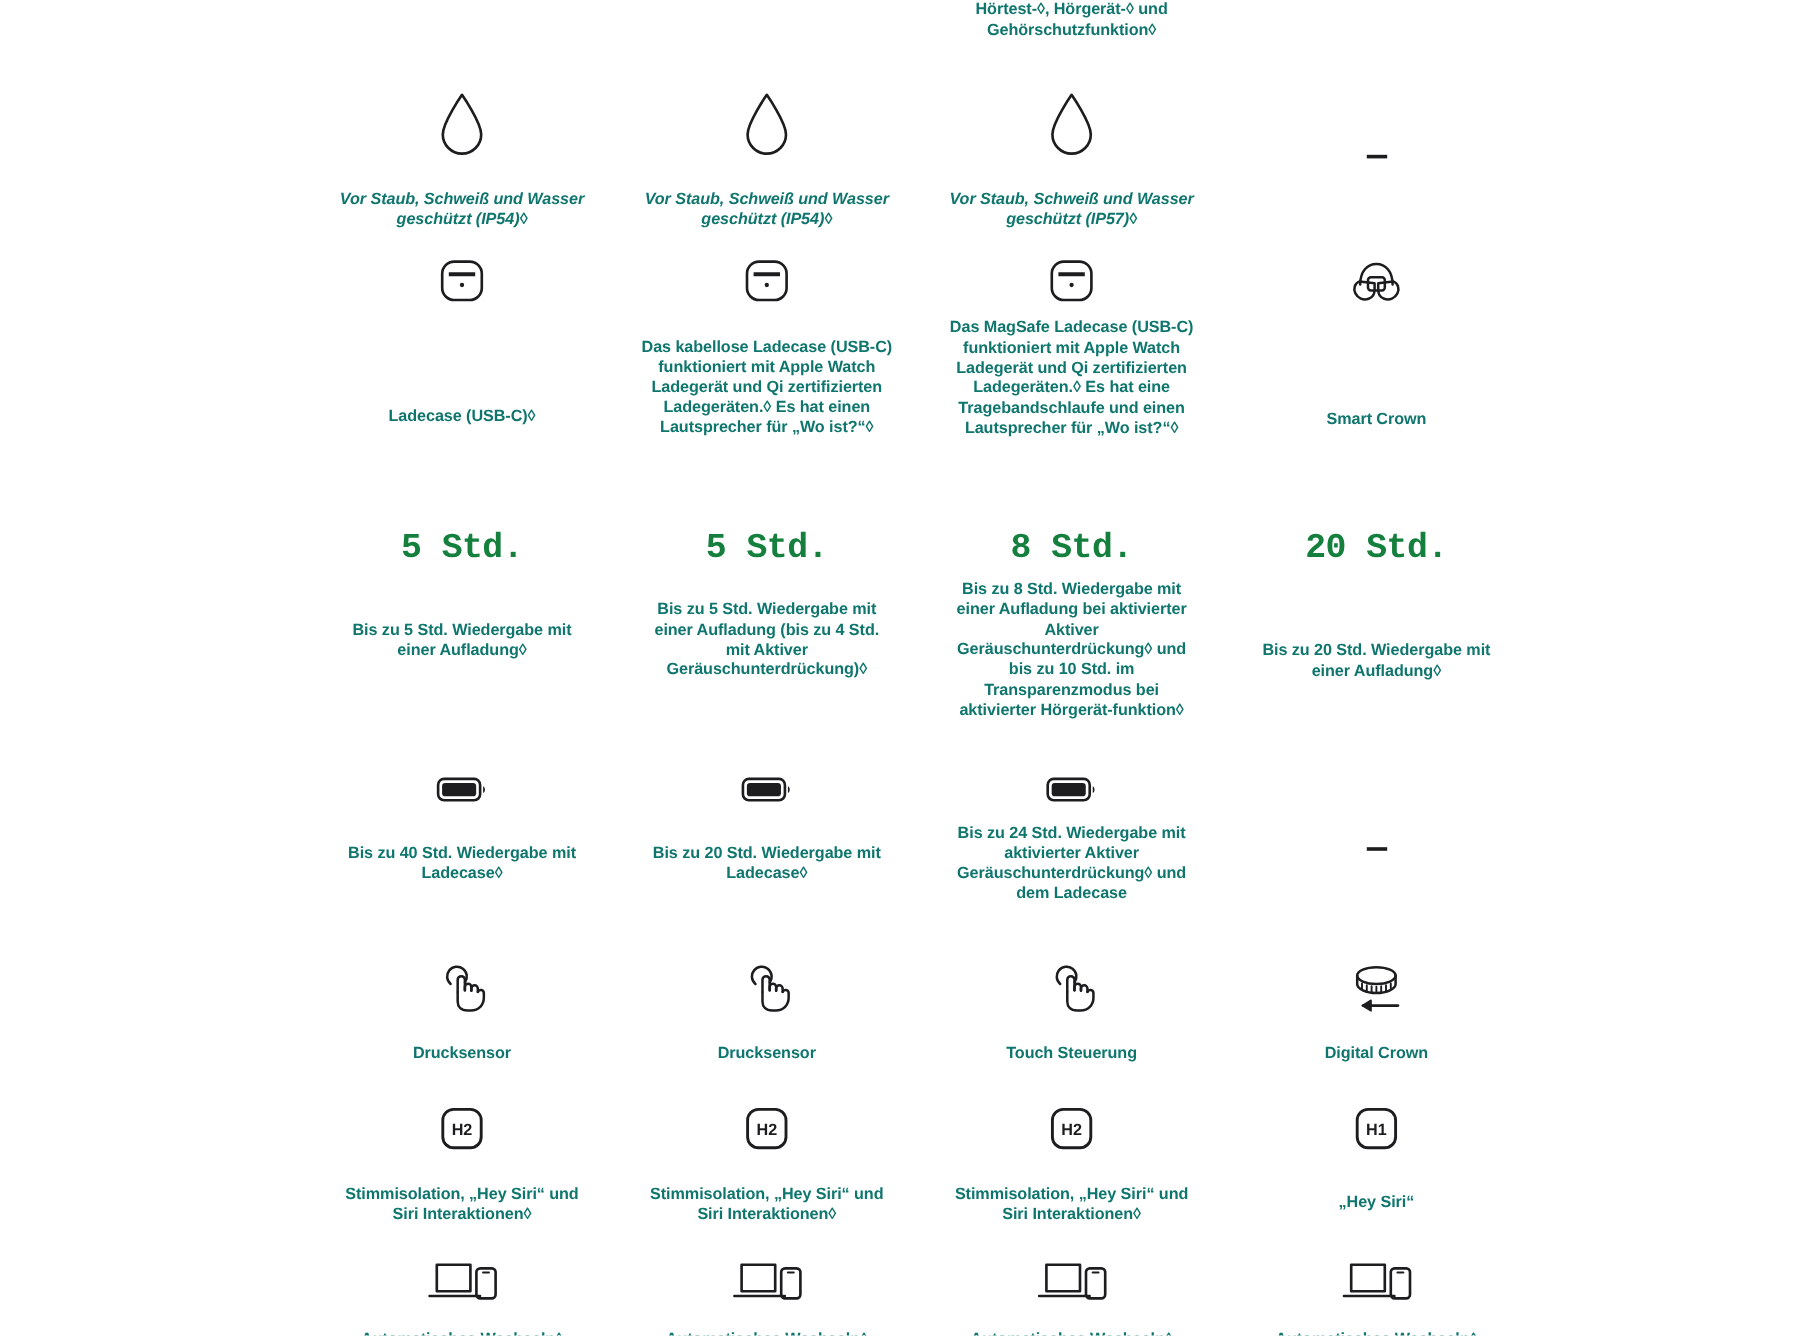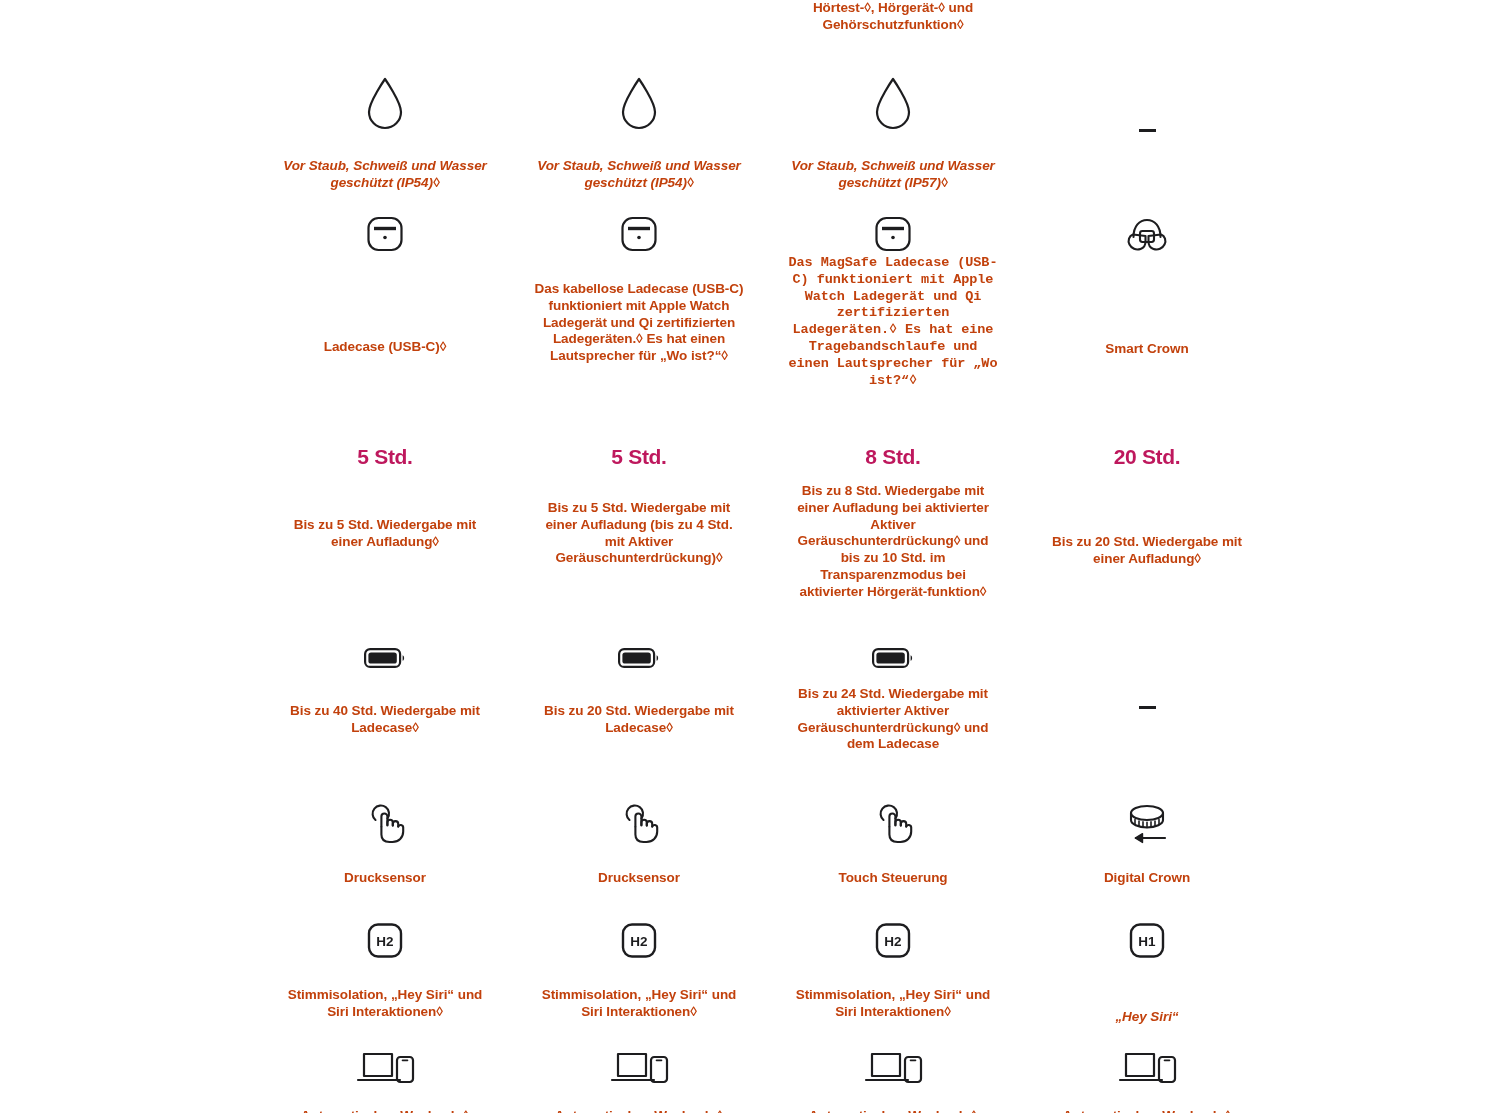--- a/index.html
+++ b/index.html
@@ -40,31 +40,32 @@
     align-items: center;
     text-align: center;
     padding: 0 18px;
   }
 
   .caption {
     font-size: 13.5px;
     line-height: 16.8px;
     font-weight: 600;
     letter-spacing: -0.005em;
-    color: #c2410c;
+    color: #0f766e;
     max-width: 210px;
   }
   .caption.narrow { max-width: 190px; }
 
   .bignum {
-    font-size: 21px;
+    font-size: 29px;
     line-height: 30px;
     font-weight: 700;
     letter-spacing: -0.015em;
-    color: #be185d;
+    color: #15803d;
+    font-family: Liberation Mono, monospace;
   }
 
   .dash {
     display: block;
     width: 17px;
     height: 3px;
     background: #1d1d1f;
   }
 
   .icon {
@@ -152,21 +153,21 @@
     </div>
 
     <div class="cell">
       <span class="icon">
         <svg width="42" height="42" viewBox="0 0 42 42" fill="none" stroke="#1d1d1f" stroke-width="2.2">
           <rect x="4.5" y="5" width="33" height="32" rx="10" ry="10"></rect>
           <line x1="10" y1="15.5" x2="32" y2="15.5" stroke-width="3.4"></line>
           <circle cx="21" cy="24.5" r="1.8" fill="#1d1d1f" stroke="none"></circle>
         </svg>
       </span>
-      <div class="caption" style="font-family:Liberation Mono, monospace;">Das MagSafe Ladecase (USB-C) funktioniert mit Apple Watch Ladegerät und Qi zertifizierten Ladegeräten.◊ Es hat eine Tragebandschlaufe und einen Lautsprecher für „Wo ist?“◊</div>
+      <div class="caption" style="margin-top:10px;">Das MagSafe Ladecase (USB-C) funktioniert mit Apple Watch Ladegerät und Qi zertifizierten Ladegeräten.◊ Es hat eine Tragebandschlaufe und einen Lautsprecher für „Wo ist?“◊</div>
     </div>
 
     <div class="cell">
       <span class="icon">
         <svg width="48" height="44" viewBox="0 0 48 44" fill="none" stroke="#1d1d1f" stroke-width="2.1">
           <path d="M10.5 24 C10.5 13 16.5 7 24 7 C31.5 7 37.5 13 37.5 24" stroke-linecap="round"></path>
           <path d="M10 21.5 C6 23 4.5 27.5 6.5 31.5 C8.5 35.5 13 37.5 17.5 36 C21 34.8 22.5 31.5 22.5 28.5 L22.5 23 L10 21.5 Z" stroke-linejoin="round"></path>
           <path d="M38 21.5 C42 23 43.5 27.5 41.5 31.5 C39.5 35.5 35 37.5 30.5 36 C27 34.8 25.5 31.5 25.5 28.5 L25.5 23 L38 21.5 Z" stroke-linejoin="round"></path>
           <rect x="17" y="18" width="14" height="11" rx="2.4" ry="2.4"></rect>
         </svg>
@@ -337,21 +338,21 @@
       <div class="caption" style="margin-top:24px;">Stimmisolation, „Hey Siri“ und Siri Interaktionen◊</div>
     </div>
 
     <div class="cell">
       <span class="icon">
         <svg width="42" height="42" viewBox="0 0 42 42" fill="none">
           <rect x="5" y="3.5" width="32" height="32" rx="9" ry="9" stroke="#1d1d1f" stroke-width="2.4"></rect>
           <text x="21" y="25" text-anchor="middle" font-family="Liberation Sans, sans-serif" font-size="13.5" font-weight="600" fill="#1d1d1f">H1</text>
         </svg>
       </span>
-      <div class="caption" style="margin-top:46px;font-style:italic;">„Hey Siri“</div>
+      <div class="caption" style="margin-top:31px;">„Hey Siri“</div>
     </div>
 
     <div class="cell"></div>
   </div>
 
   <div class="row" style="top:1046px;">
     <div class="cell"></div>
 
     <div class="cell">
       <span class="icon">

